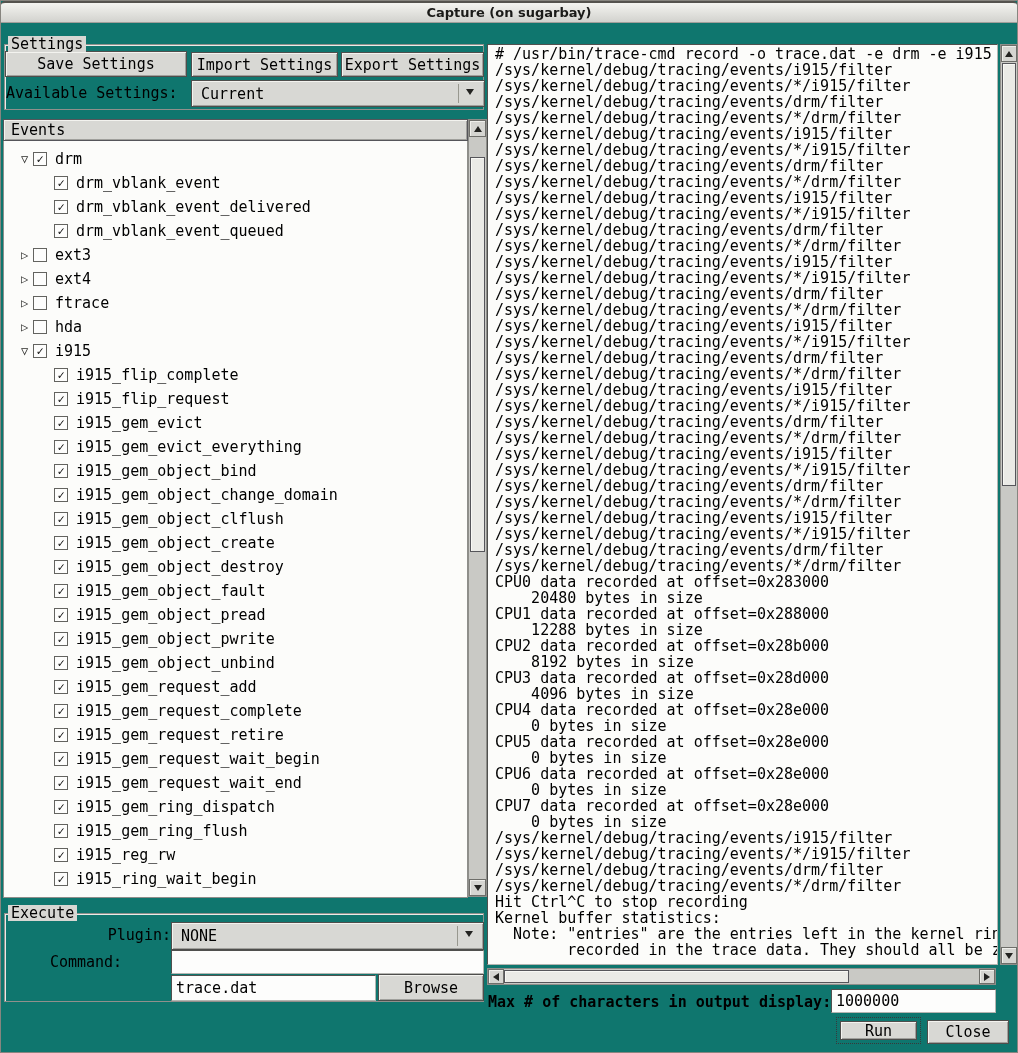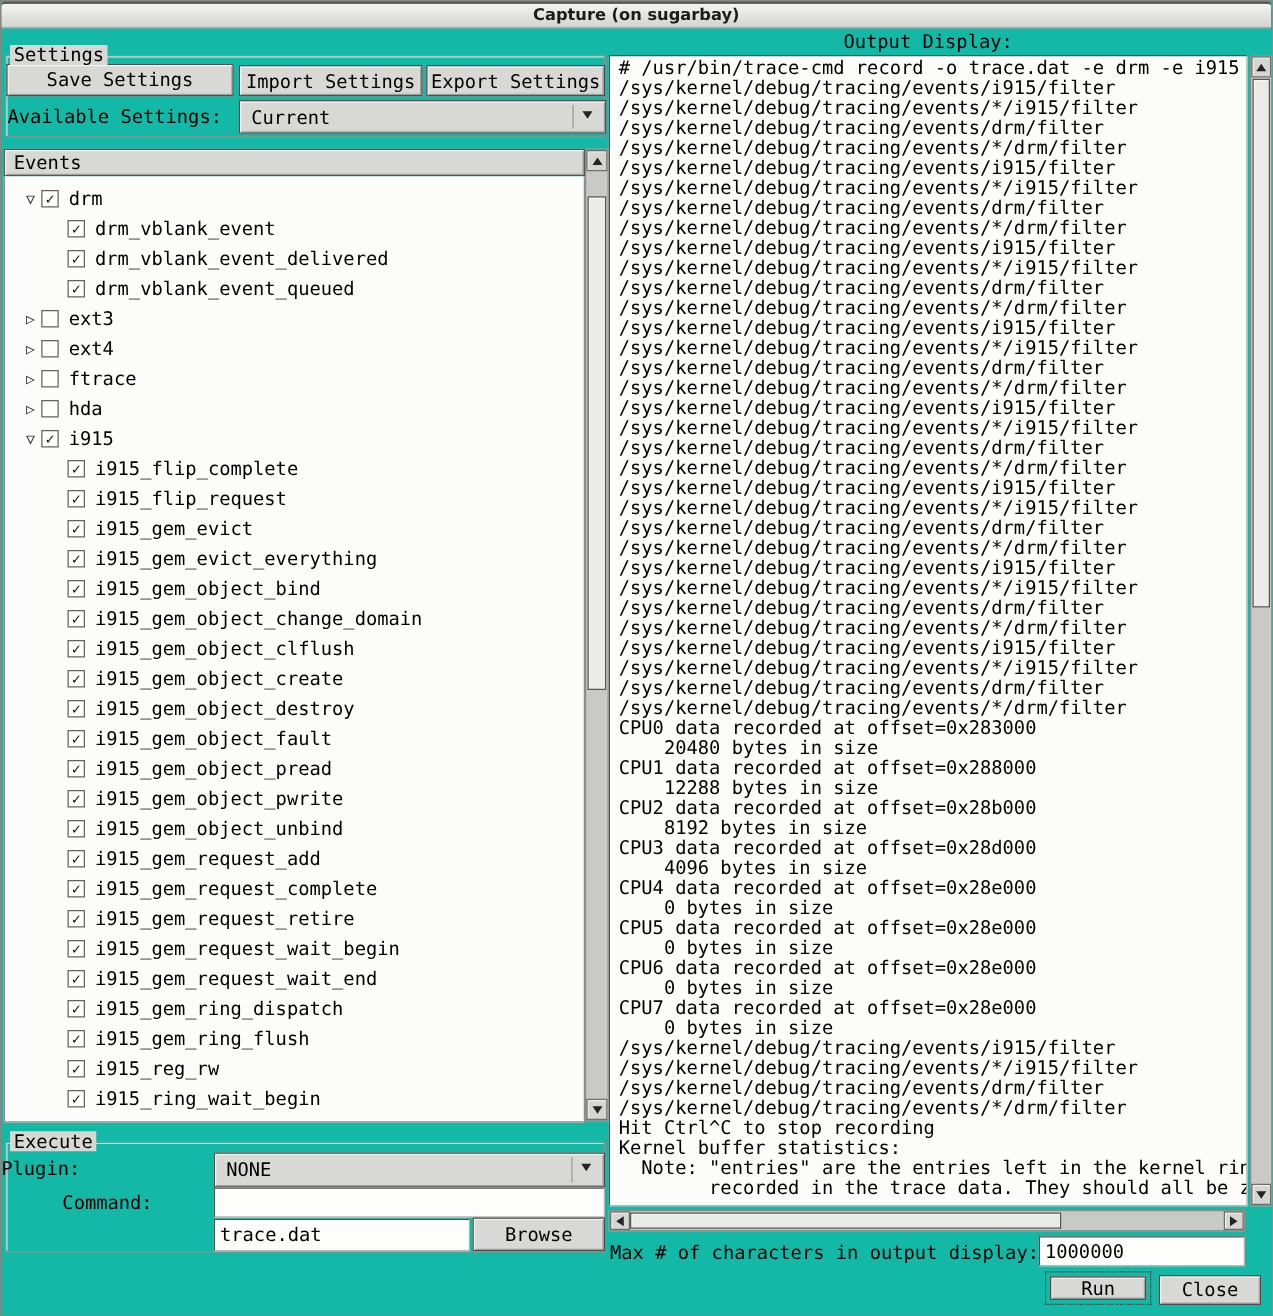--- a/index.html
+++ b/index.html
@@ -1,20 +1,20 @@
 <!DOCTYPE html>
 <html><head>
 <meta charset="utf-8">
 <style>
   * { margin:0; padding:0; box-sizing:border-box; }
   html,body { width:1018px; height:1053px; }
   body { background:#9a9a96; }
   #window {
     position:relative; width:1018px; height:1053px;
-    background:#14b8a6; border:1px solid #87857f; overflow:hidden;
+    background:#0f766e; border:1px solid #87857f; overflow:hidden;
     font-family:"DejaVu Sans Mono", monospace; color:#000;
   }
   .titlebar {
     position:absolute; left:0; top:0; width:100%; height:22px;
     background:linear-gradient(#f4f4f0, #d2d2ce);
     border-top:2px solid #55534e; border-bottom:1px solid #a19f9b;
     border-radius:4px 4px 0 0;
     display:flex; align-items:center; justify-content:center;
     font-family:"DejaVu Sans", sans-serif; font-size:13px; font-weight:bold; color:#1b1b19;
   }
@@ -242,33 +242,32 @@
         <span class="t-up"></span>
       </div>
     <div class="sb-thumb" style="left:1px; right:1px; top:37px; height:395px;"></div>
     <div class="sb-btn" style="left:0; right:0; bottom:0; height:17px;">
         <span class="t-down"></span>
       </div>
   </div>
 
   <div class="frame" style="left:3px; top:912px; width:480px; height:89px;"></div>
   <span class="legend" style="left:7px; top:904px;">Execute</span>
-  <span class="label" style="left:0; top:922px; width:170px; text-align:left; line-height:24px;">Plugin:</span>
+  <span class="label" style="left:0; top:922px; width:170px; text-align:right; line-height:24px;">Plugin:</span>
   <div class="combo" style="left:170px; top:921px; width:313px; height:28px;">
     <span>NONE</span>
     <span class="arrowbox">
         <span class="t-down" style="margin-bottom:0;"></span>
       </span>
   </div>
   <span class="label" style="left:0; top:949px; width:170px; text-align:center; line-height:24px;">Command:</span>
   <input class="input" style="left: 170px; top: 949px; width: 313px; height: 24px;" value="">
   <input class="input" style="left: 170px; top: 974px; width: 205px; height: 26px;" value="trace.dat">
   <div class="btn" style="left:377px; top:973px; width:106px; height:27px;">Browse</div>
 
-  <span class="label" style="left:486px; top:23px; width:511px; text-align:center;">Output Display:</span>
   <div id="output-area">
     <pre id="output-text"># /usr/bin/trace-cmd record -o trace.dat -e drm -e i915
 /sys/kernel/debug/tracing/events/i915/filter
 /sys/kernel/debug/tracing/events/*/i915/filter
 /sys/kernel/debug/tracing/events/drm/filter
 /sys/kernel/debug/tracing/events/*/drm/filter
 /sys/kernel/debug/tracing/events/i915/filter
 /sys/kernel/debug/tracing/events/*/i915/filter
 /sys/kernel/debug/tracing/events/drm/filter
 /sys/kernel/debug/tracing/events/*/drm/filter
@@ -333,21 +332,21 @@
   <div class="sb" style="left:486px; top:967px; width:509px; height:17px;">
     <div class="sb-btn" style="left:0; top:0; bottom:0; width:16px;">
         <span class="t-left"></span>
       </div>
     <div class="sb-thumb" style="top:1px; bottom:1px; left:16px; width:345px;"></div>
     <div class="sb-btn" style="right:0; top:0; bottom:0; width:16px;">
         <span class="t-right"></span>
       </div>
   </div>
 
-  <span class="label" style="left:487px; top:989px; line-height:24px;">Max # of characters in output display:</span>
+  <span class="label" style="left:487px; top:989px; line-height:24px;font-weight:bold;">Max # of characters in output display:</span>
   <input class="input" style="left: 830px; top: 988px; width: 165px; height: 24px;" value="1000000">
 
   <div id="btn-run-wrap">
     <div class="btn inner">Run</div>
   </div>
   <div class="btn" style="left:926px; top:1019px; width:82px; height:24px;">Close</div>
 
 </div>
 
 </body></html>

